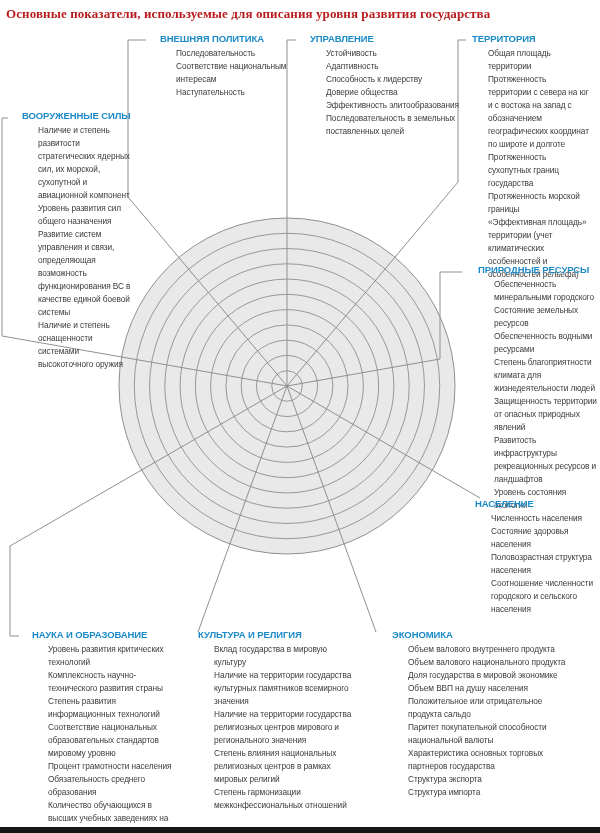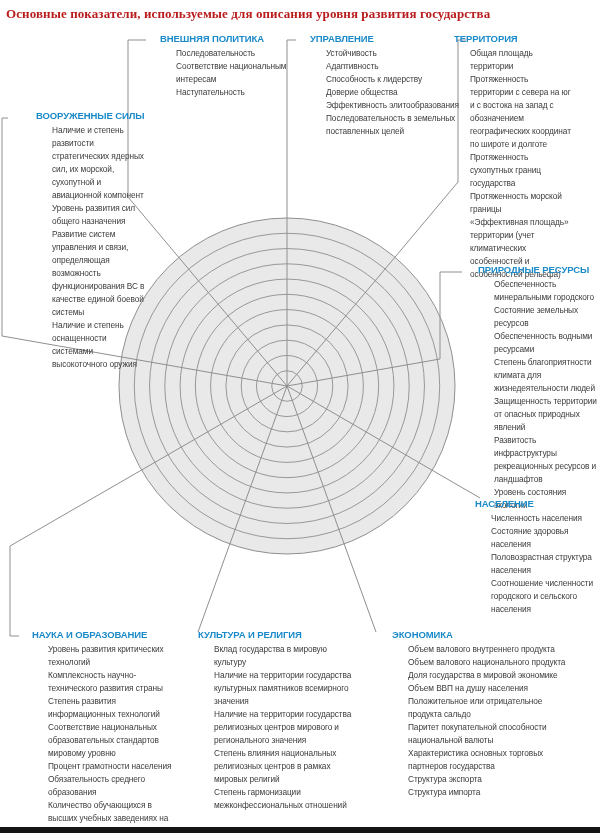--- a/index.html
+++ b/index.html
@@ -29,22 +29,22 @@
   .section .items p{
     margin:0;
     font-size:8.3px;line-height:13px;
     color:#3c3c3c;
     letter-spacing:-0.1px;
     padding-left:28px;
   }
   
   #sec-foreign{left:148px;top:33px;width:150px;}
   #sec-governance{left:298px;top:33px;width:170px;}
-  #sec-territory{left:442px;top:33px;width:130px;}
-  #sec-armed{left:10px;top:110px;width:125px;margin-left:14px;}
+  #sec-territory{left:460px;top:33px;width:130px;}
+  #sec-armed{left:10px;top:110px;width:125px;}
   #sec-natural{left:466px;top:264px;width:133px;}
   #sec-population{left:463px;top:498px;width:136px;}
   #sec-science{left:20px;top:629px;width:162px;}
   #sec-culture{left:186px;top:629px;width:168px;}
   #sec-economy{left:380px;top:629px;width:190px;}
   .bottom-bar{
     position:absolute;left:0;bottom:0;width:600px;height:6px;
     background:#151515;
   }
 </style>

